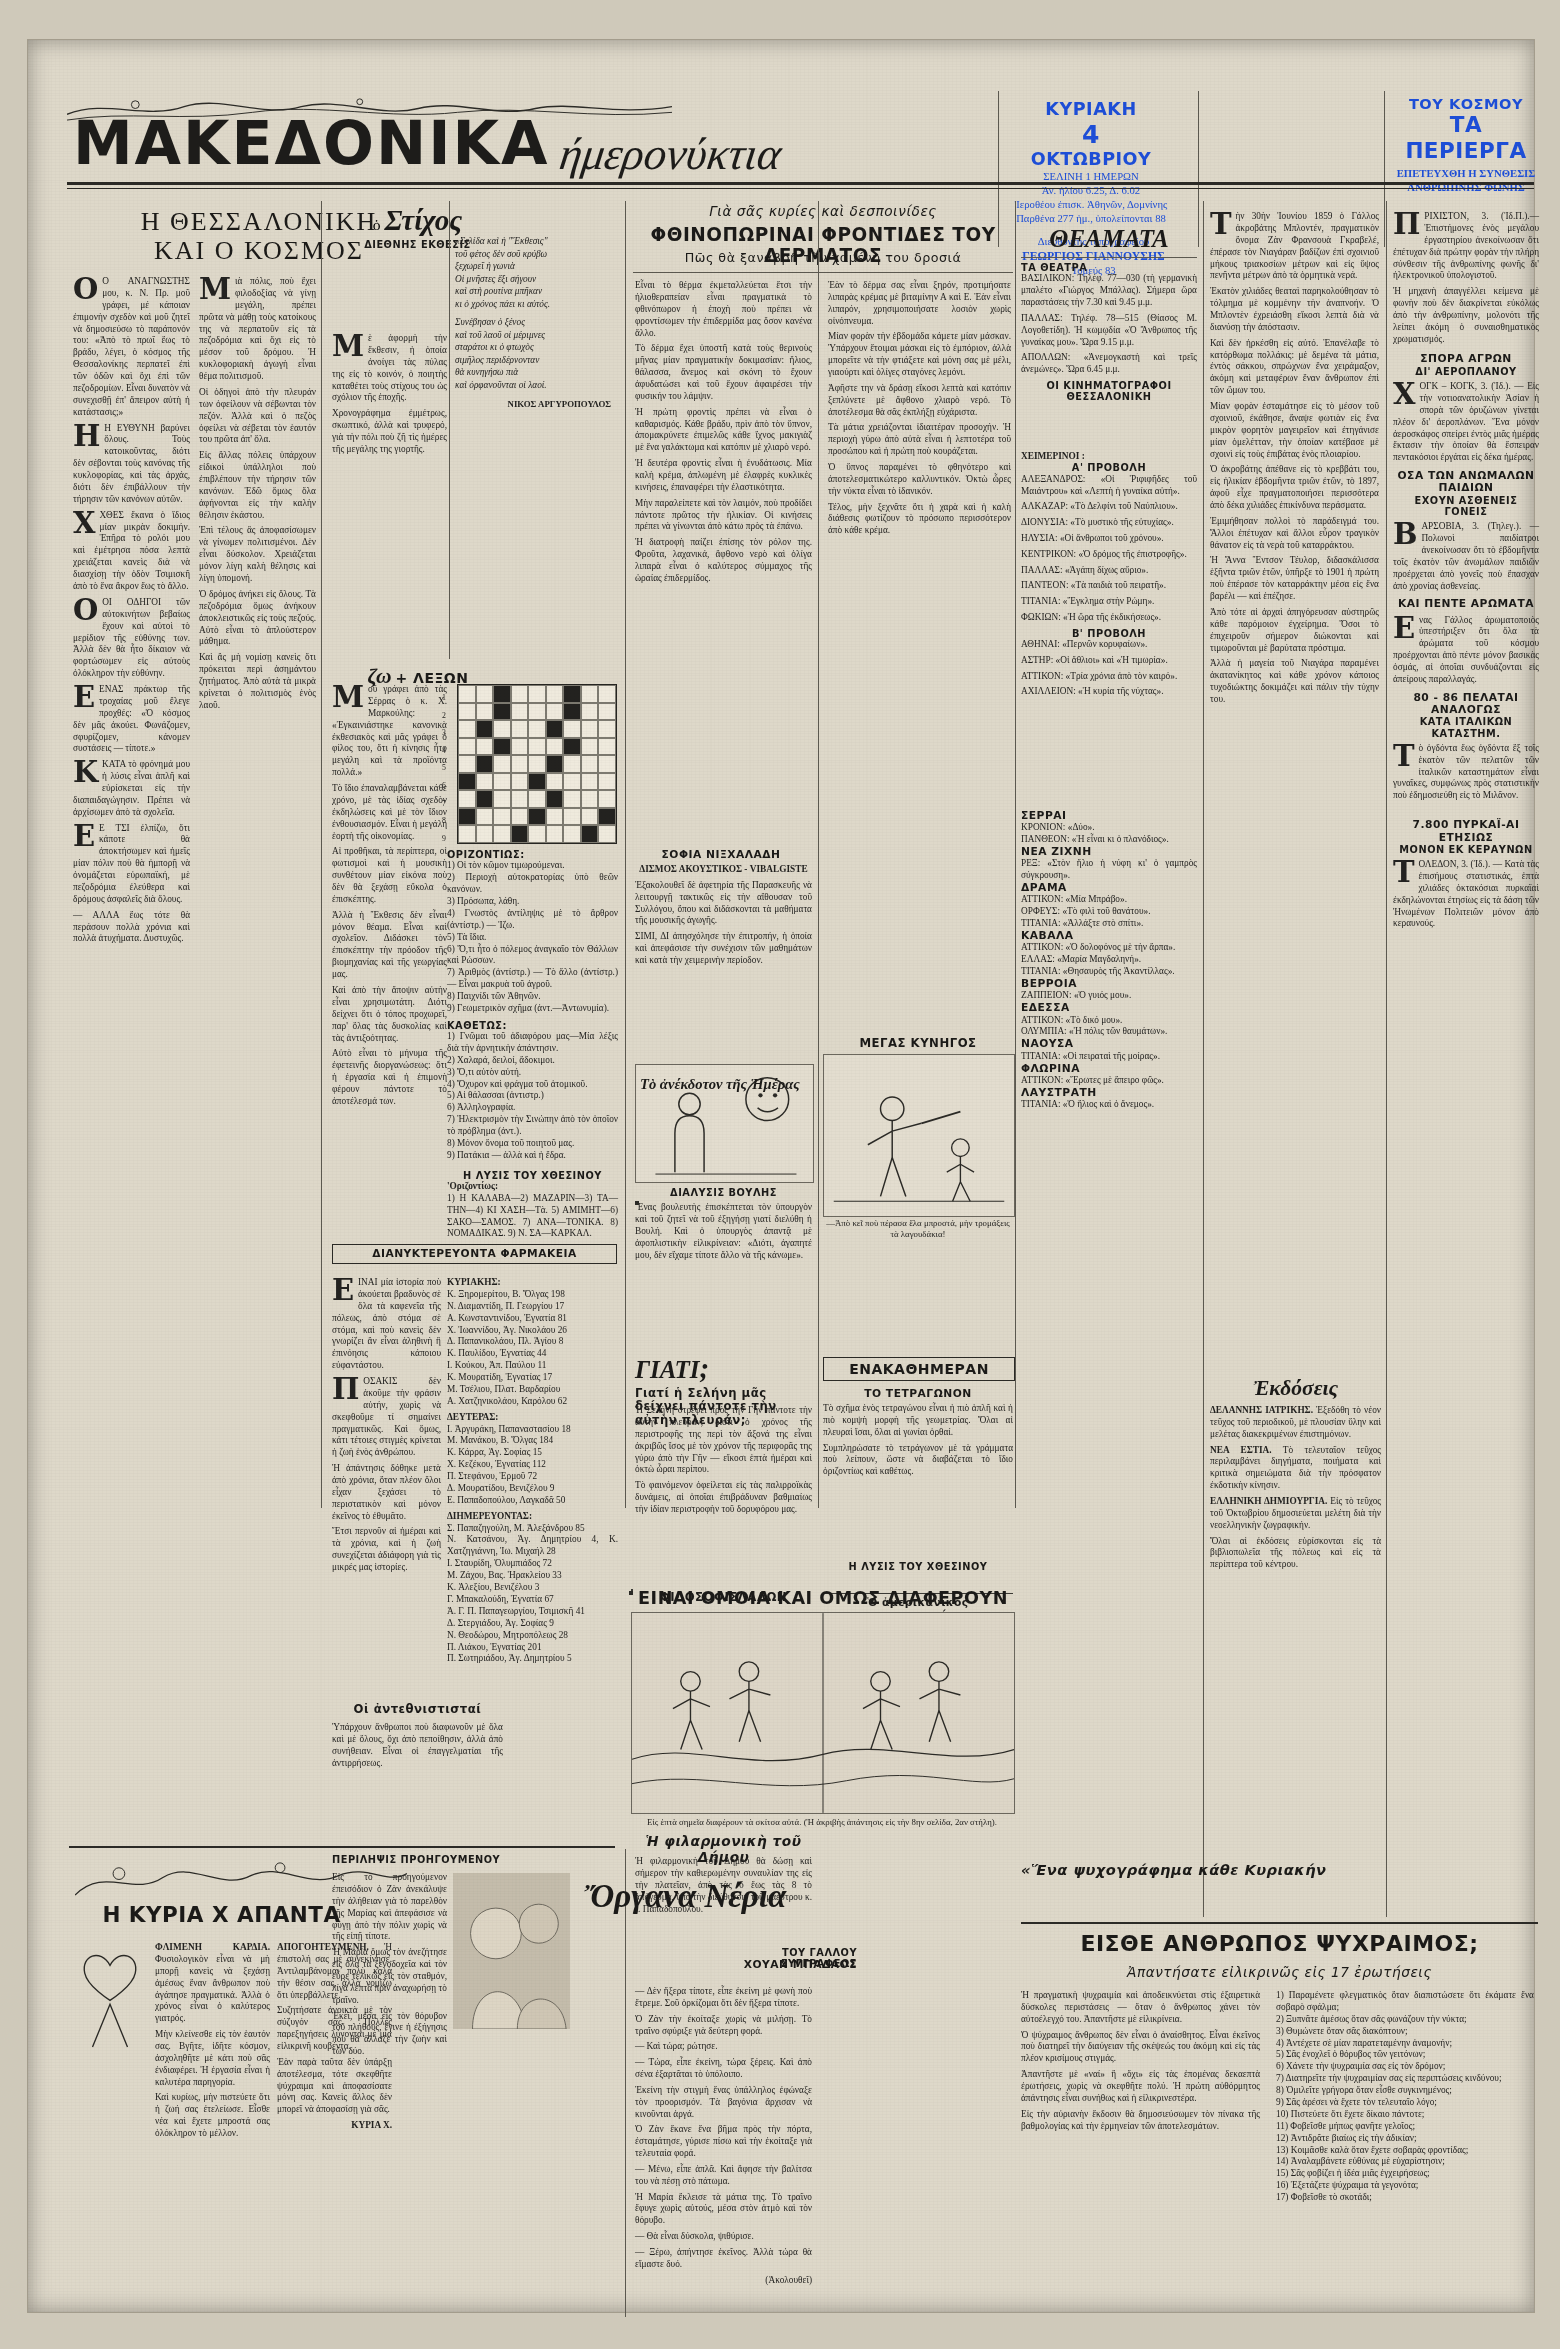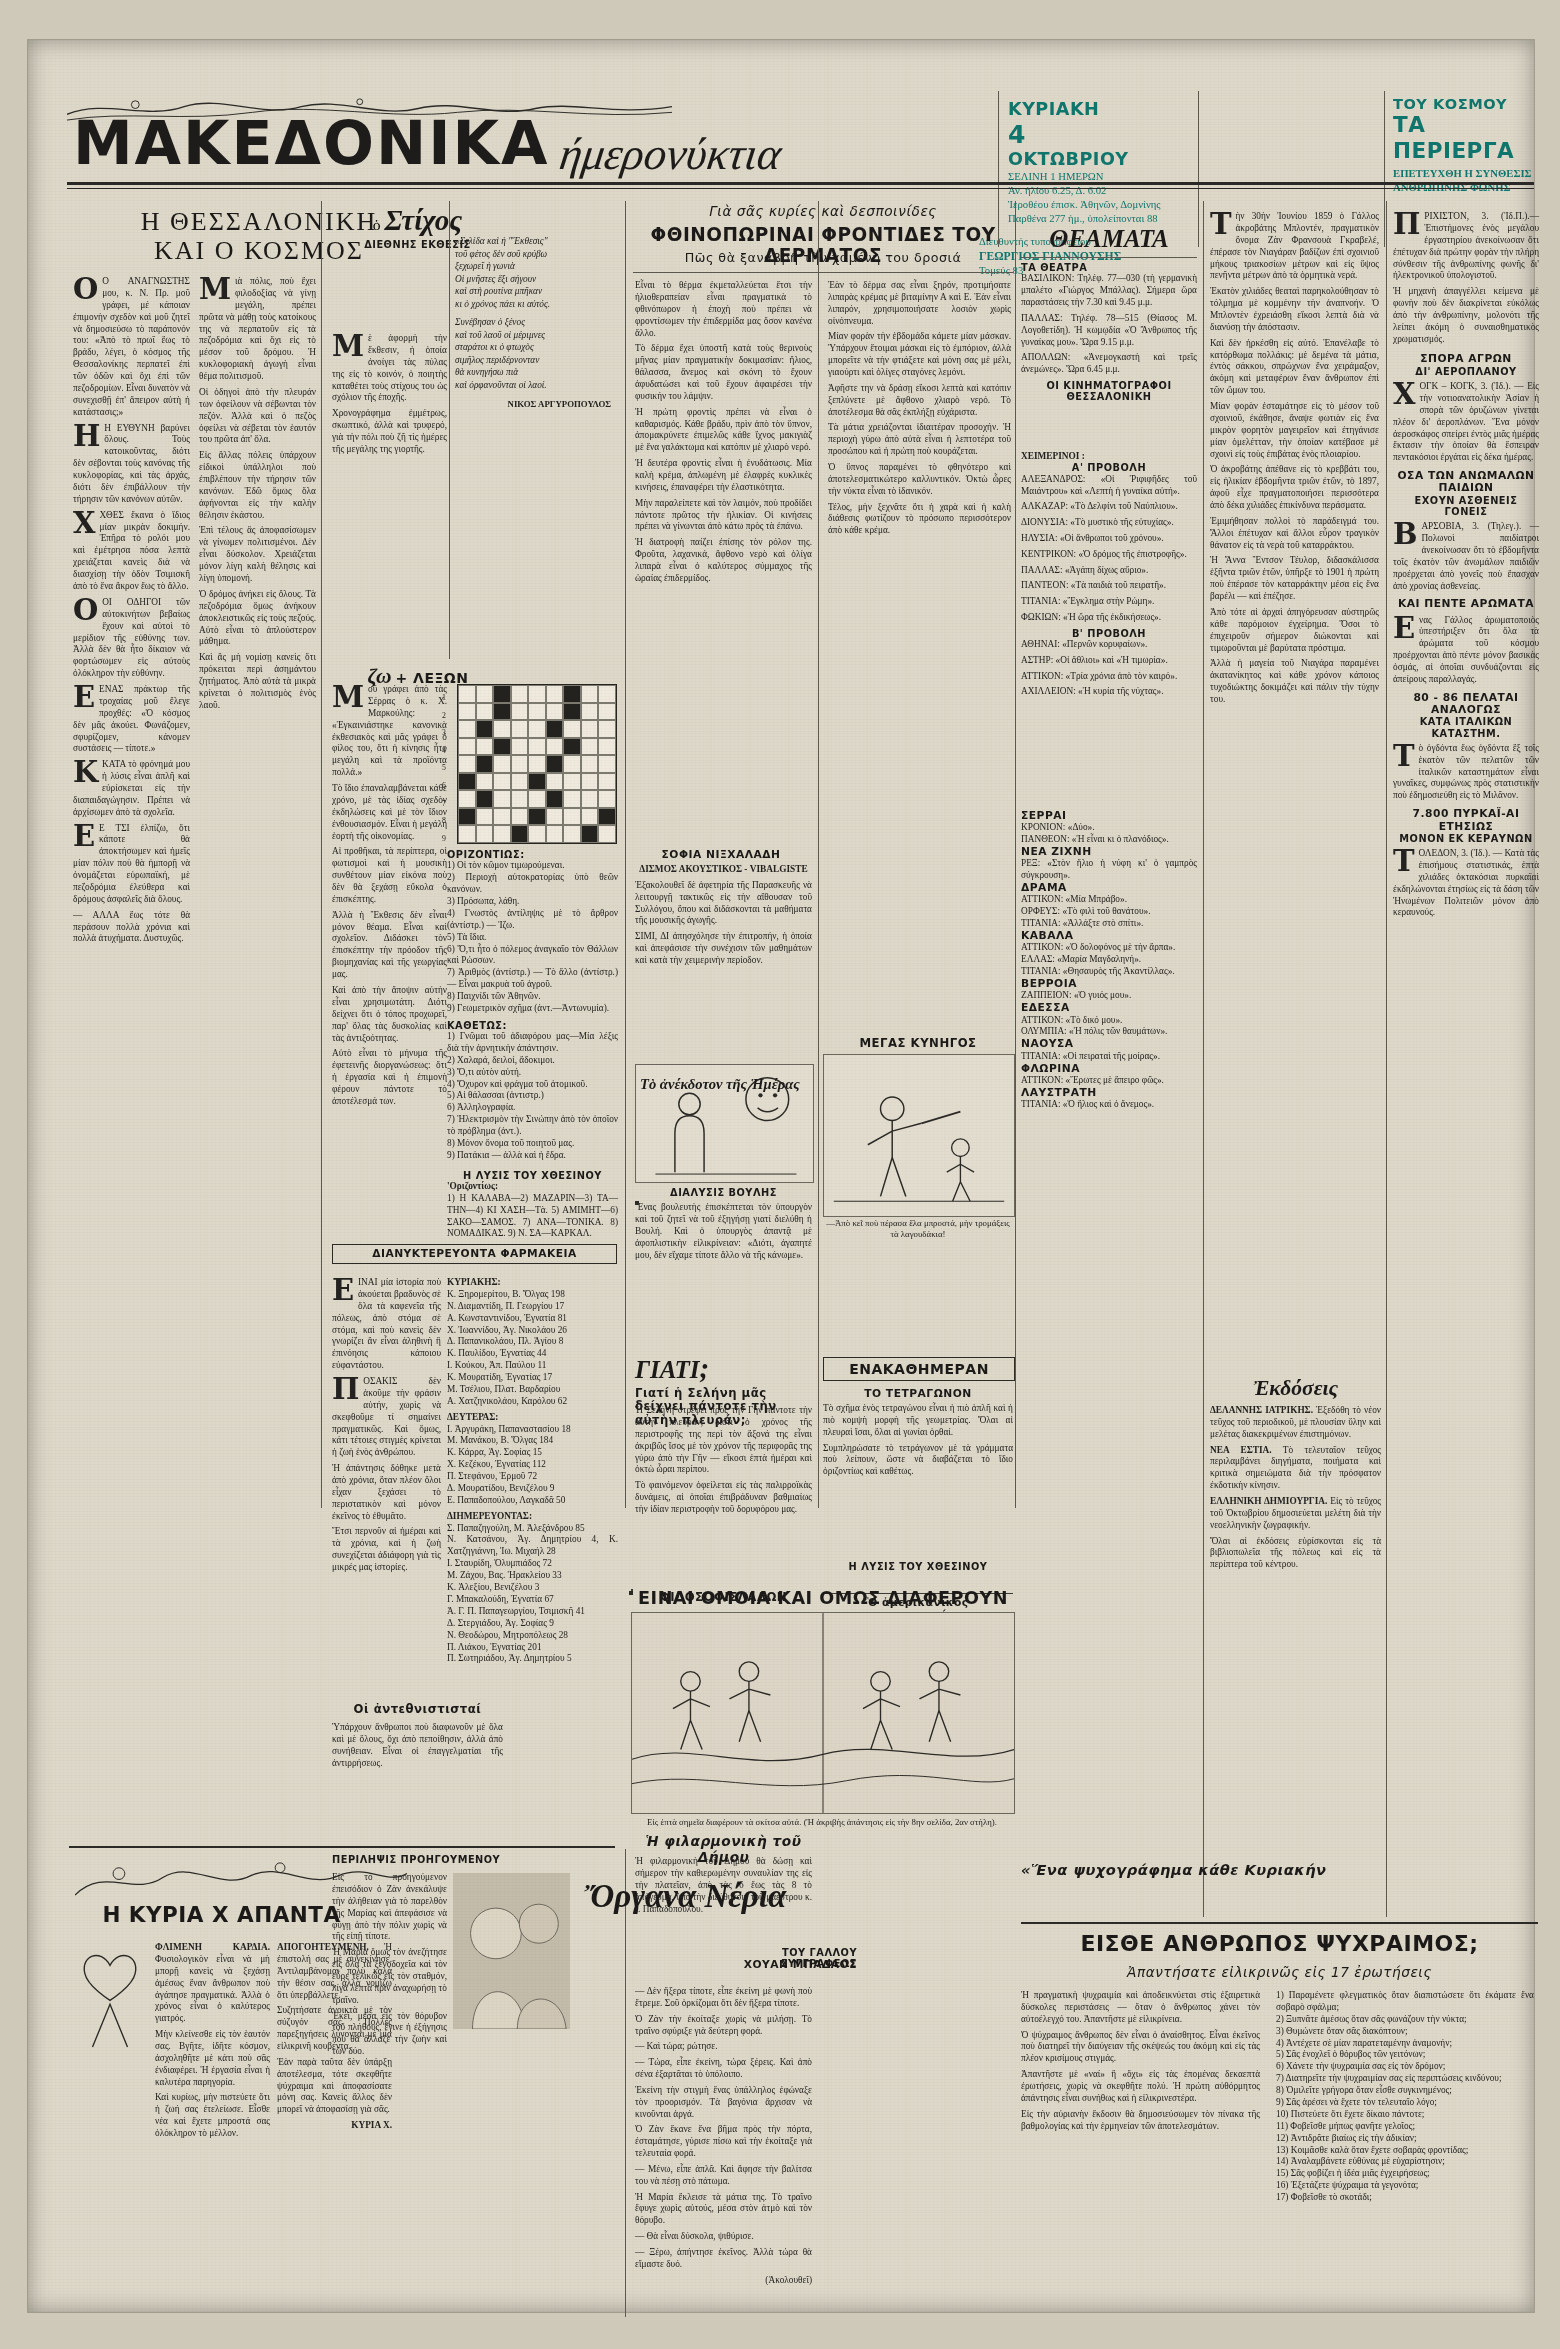--- a/index.html
+++ b/index.html
@@ -16,21 +16,21 @@
   
   .masthead{position:absolute;left:39px;top:51px;width:1170px;height:90px;}
   .mast-wave{position:absolute;left:0;top:3.9px;width:605px;height:27px;overflow:hidden;}
   .mast-title{position:absolute;left:5.9px;top:21.5px;font-family:"DejaVu Sans",sans-serif;
      font-weight:bold;font-size:60px;letter-spacing:2px;color:#1d1c1a;line-height:1;}
   .mast-script{position:absolute;left:493px;top:37px;font-family:"Liberation Serif",serif;
      font-style:italic;font-size:45px;color:#1d1c1a;transform:skewX(-8deg);}
   .mast-rule{position:absolute;left:39px;top:142px;width:1467px;height:2.9px;background:#2a2925;}
   .mast-rule2{position:absolute;left:39px;top:148px;width:1467px;height:1px;background:#2a2925;}
 
-  .hdrbox{position:absolute;color:#0f766e;}
+  .hdrbox{position:absolute;text-align:center;color:#1d4ed8;}
   .hdrbox .l1{font-family:"DejaVu Sans",sans-serif;font-weight:bold;font-size:17.6px;line-height:1.18;letter-spacing:0.5px;}
   .hdrbox .l2{font-size:10.7px;line-height:1.3;}
 
   
   .col{position:absolute;color:#232220;font-size:9.3px;line-height:1.28;text-align:justify;
        font-family:"Liberation Serif",serif;}
   .col p{margin:0 0 3.9px 0;}
   .col .dropcap{float:left;font-size:29px;line-height:23.4px;font-weight:bold;padding:2px 3.9px 0 0;font-family:"DejaVu Serif",serif;}
   .rule-v{position:absolute;width:1px;background:#5c5950;}
   .rule-h{position:absolute;height:1px;background:#5c5950;}
@@ -466,21 +466,21 @@
     <div class="hd sz10">ΔΙ' ΑΕΡΟΠΛΑΝΟΥ</div>
     <p style="margin-top:3.9px;"><span class="dropcap">Χ</span>ΟΓΚ – ΚΟΓΚ, 3. (Ἰδ.). — Εἰς τὴν νοτιοανατολικὴν Ἀσίαν ἡ σπορὰ τῶν ὀρυζώνων γίνεται πλέον δι' ἀεροπλάνων. Ἕνα μόνον ἀεροσκάφος σπείρει ἐντὸς μιᾶς ἡμέρας ἔκτασιν τὴν ὁποίαν θὰ ἔσπειραν πεντακόσιοι ἐργάται εἰς δέκα ἡμέρας.</p>
     <div class="hd sz11" style="margin-top:5.9px;">ΟΣΑ ΤΩΝ ΑΝΩΜΑΛΩΝ ΠΑΙΔΙΩΝ</div>
     <div class="hd sz10">ΕΧΟΥΝ ΑΣΘΕΝΕΙΣ ΓΟΝΕΙΣ</div>
     <p style="margin-top:3.9px;"><span class="dropcap">Β</span>ΑΡΣΟΒΙΑ, 3. (Τηλεγ.). — Πολωνοὶ παιδίατροι ἀνεκοίνωσαν ὅτι τὸ ἑβδομῆντα τοῖς ἑκατὸν τῶν ἀνωμάλων παιδιῶν προέρχεται ἀπὸ γονεῖς ποὺ ἔπασχαν ἀπὸ χρονίας ἀσθενείας.</p>
     <div class="hd sz11" style="margin-top:5.9px;">ΚΑΙ ΠΕΝΤΕ ΑΡΩΜΑΤΑ</div>
     <p style="margin-top:3.9px;"><span class="dropcap">Ε</span>νας Γάλλος ἀρωματοποιὸς ὑπεστήριξεν ὅτι ὅλα τὰ ἀρώματα τοῦ κόσμου προέρχονται ἀπὸ πέντε μόνον βασικὰς ὀσμάς, αἱ ὁποῖαι συνδυάζονται εἰς ἀπείρους παραλλαγάς.</p>
     <div class="hd sz11" style="margin-top:5.9px;">80 - 86 ΠΕΛΑΤΑΙ ΑΝΑΛΟΓΩΣ</div>
     <div class="hd sz10">ΚΑΤΑ ΙΤΑΛΙΚΩΝ ΚΑΤΑΣΤΗΜ.</div>
     <p style="margin-top:3.9px;"><span class="dropcap">Τ</span>ὸ ὀγδόντα ἕως ὀγδόντα ἓξ τοῖς ἑκατὸν τῶν πελατῶν τῶν ἰταλικῶν καταστημάτων εἶναι γυναῖκες, συμφώνως πρὸς στατιστικὴν ποὺ ἐδημοσιεύθη εἰς τὸ Μιλᾶνον.</p>
-    <div class="hd sz11" style="margin-top:6px;">7.800 ΠΥΡΚΑΪ-ΑΙ ΕΤΗΣΙΩΣ</div>
+    <div class="hd sz11" style="margin-top:17px;">7.800 ΠΥΡΚΑΪ-ΑΙ ΕΤΗΣΙΩΣ</div>
     <div class="hd sz10">ΜΟΝΟΝ ΕΚ ΚΕΡΑΥΝΩΝ</div>
     <p style="margin-top:3.9px;"><span class="dropcap">Τ</span>ΟΛΕΔΟΝ, 3. (Ἰδ.). — Κατὰ τὰς ἐπισήμους στατιστικάς, ἑπτὰ χιλιάδες ὀκτακόσιαι πυρκαϊαὶ ἐκδηλώνονται ἐτησίως εἰς τὰ δάση τῶν Ἡνωμένων Πολιτειῶν μόνον ἀπὸ κεραυνούς.</p>
   </div>
 
   <div class="hd sz11" style="position:absolute;left:304px;top:1204px;width:283px;border:1.5px solid #2b2a26;padding:2.9px 0;">ΔΙΑΝΥΚΤΕΡΕΥΟΝΤΑ ΦΑΡΜΑΚΕΙΑ</div>
   <div class="col" style="left:419px;top:1237px;width:171px;height:419px;">
     <div style="font-weight:bold;">ΚΥΡΙΑΚΗΣ:</div>
     <div>Κ. Ξηρομερίτου, Β. Ὄλγας 198</div>
     <div>Ν. Διαμαντίδη, Π. Γεωργίου 17</div>
     <div>Α. Κωνσταντινίδου, Ἐγνατία 81</div>

